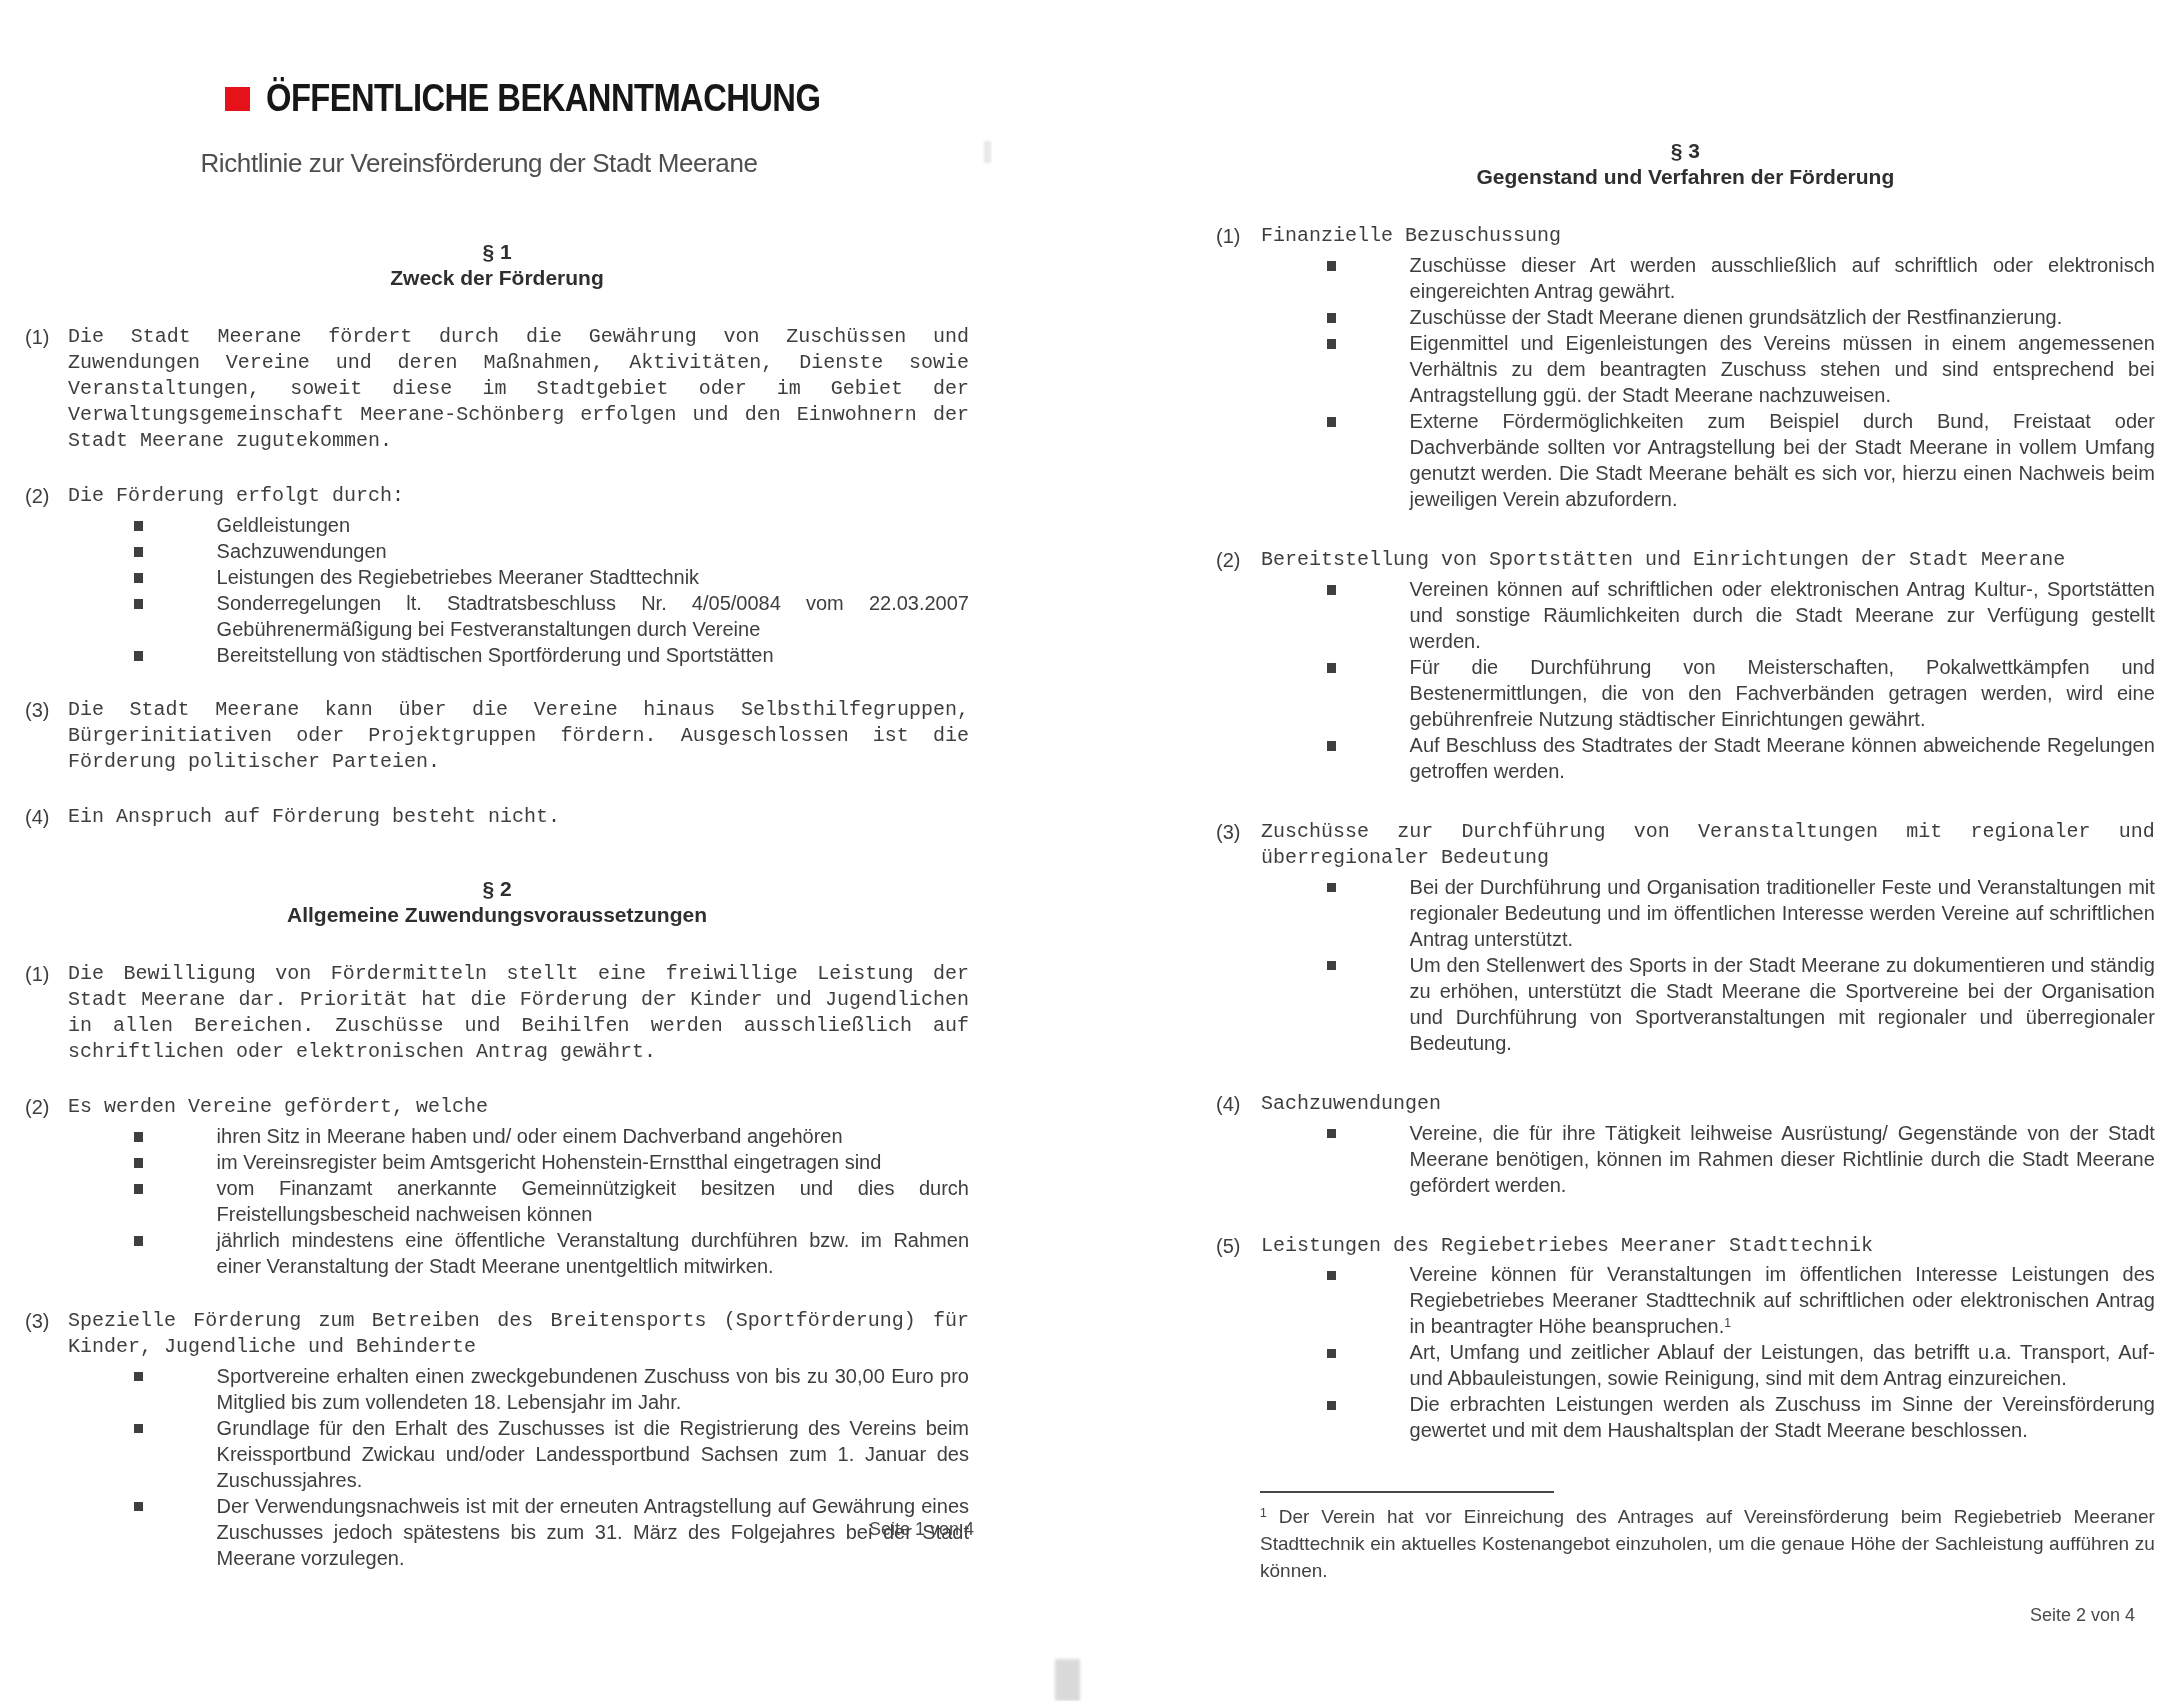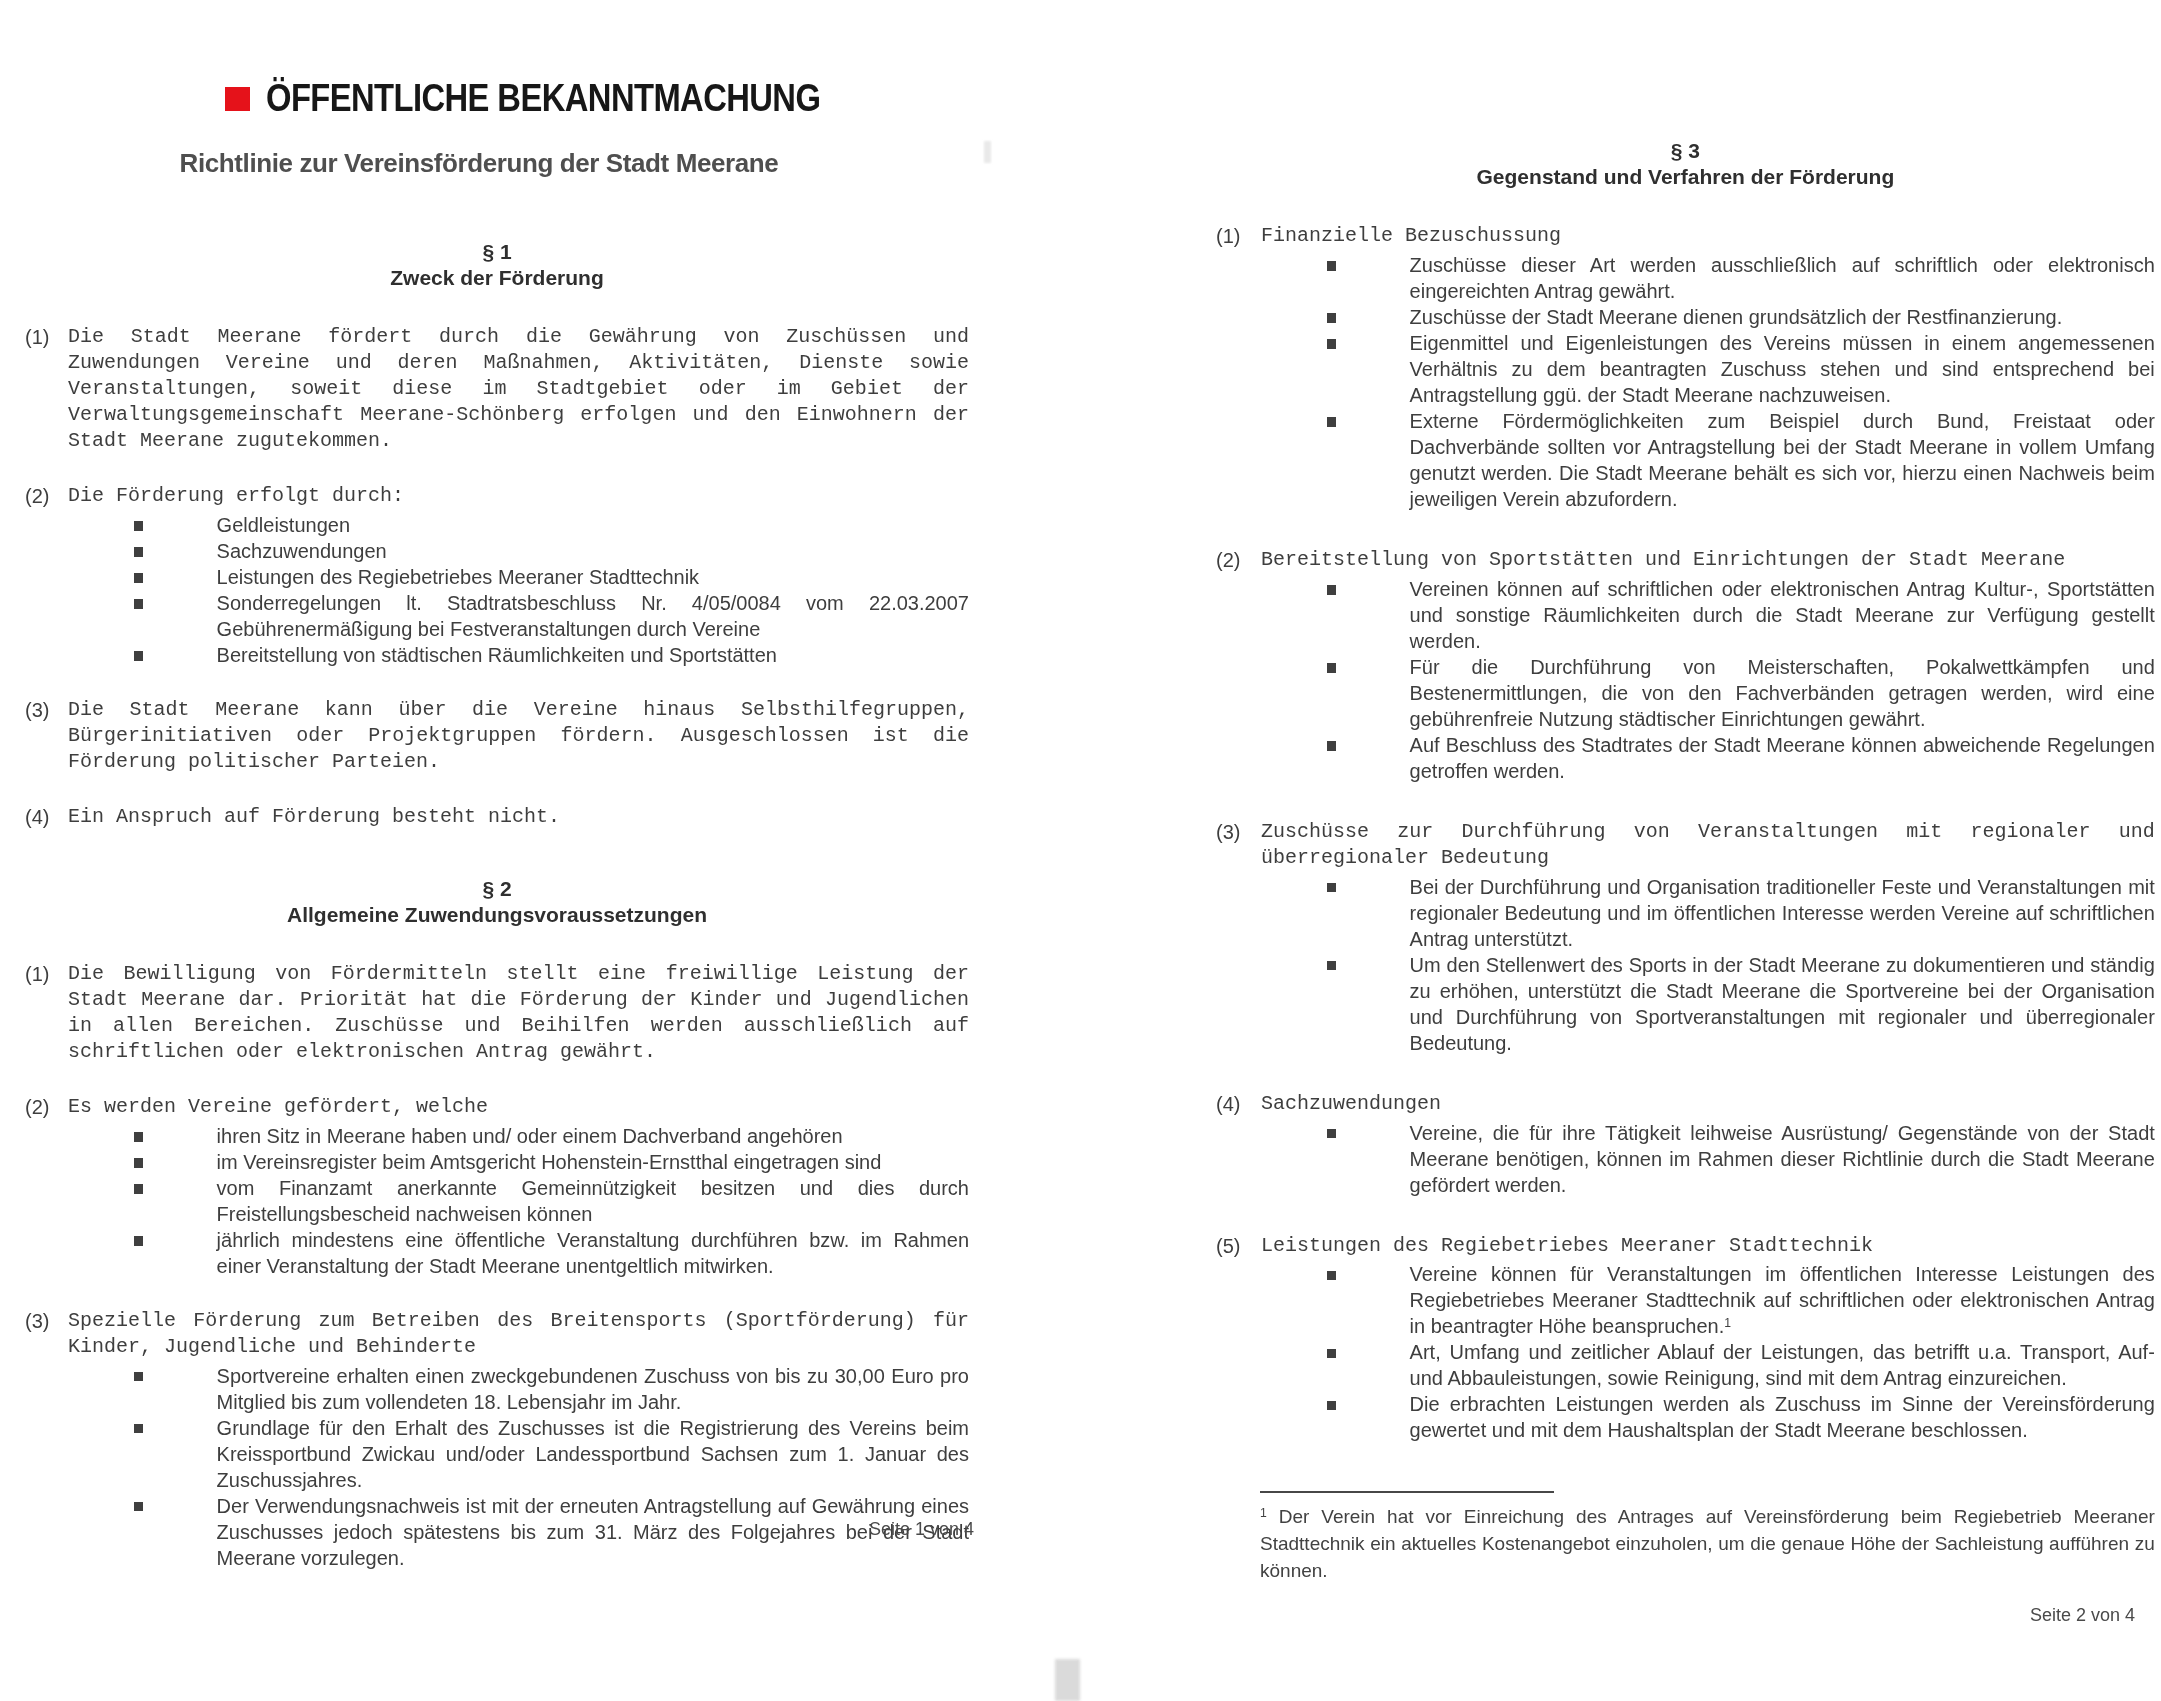--- a/index.html
+++ b/index.html
@@ -21,21 +21,21 @@
 
   .doc-title-row { display: flex; align-items: center; gap: 16px; margin-left: 200px; height: 39px; }
   .red-square { width: 24.5px; height: 24.5px; background: #e5121a; flex: 0 0 auto; margin-top: 2.9px; }
   .doc-title {
     margin: 0; font-size: 39px; line-height: 39px; font-weight: 700;
     color: #171717; letter-spacing: -0.7px; white-space: nowrap;
     transform: scaleX(0.84); transform-origin: left center;
   }
   .doc-subtitle {
     margin: 32px 36px 0 0; text-align: center;
-    font-size: 26px; line-height: 29px; font-weight: 700;
+    font-size: 26px; line-height: 29px; font-weight: 400;
     color: #4f4f4f; letter-spacing: -0.4px;
   }
 
   .page-1 .sections > .section:first-child { margin-top: 61px; }
   .page-2 .sections > .section:first-child { margin-top: 0; }
   .section + .section { margin-top: 46px; }
 
   .section-heading { text-align: center; font-weight: 700; color: #2f2f2f; font-size: 21px; }
   .section-number, .section-title { line-height: 26px; }
 
@@ -112,21 +112,21 @@
     <div class="bullet-text">Leistungen des Regiebetriebes Meeraner Stadttechnik</div>
   </div>
 
   <div class="bullet">
     <span class="bullet-marker"></span>
     <div class="bullet-text">Sonderregelungen lt. Stadtratsbeschluss Nr. 4/05/0084 vom 22.03.2007 Gebührenermäßigung bei Festveranstaltungen durch Vereine</div>
   </div>
 
   <div class="bullet">
     <span class="bullet-marker"></span>
-    <div class="bullet-text">Bereitstellung von städtischen Räumlichkeiten und Sportstätten</div>
+    <div class="bullet-text">Bereitstellung von städtischen Sportförderung und Sportstätten</div>
   </div>
 </div>
     </div>
   </div>
 
   <div class="item">
     <div class="item-num">(3)</div>
     <div class="item-body">
       <div class="item-text">Die Stadt Meerane kann über die Vereine hinaus Selbsthilfegruppen, Bürgerinitiativen oder Projektgruppen fördern. Ausgeschlossen ist die Förderung politischer Parteien.</div>
 

